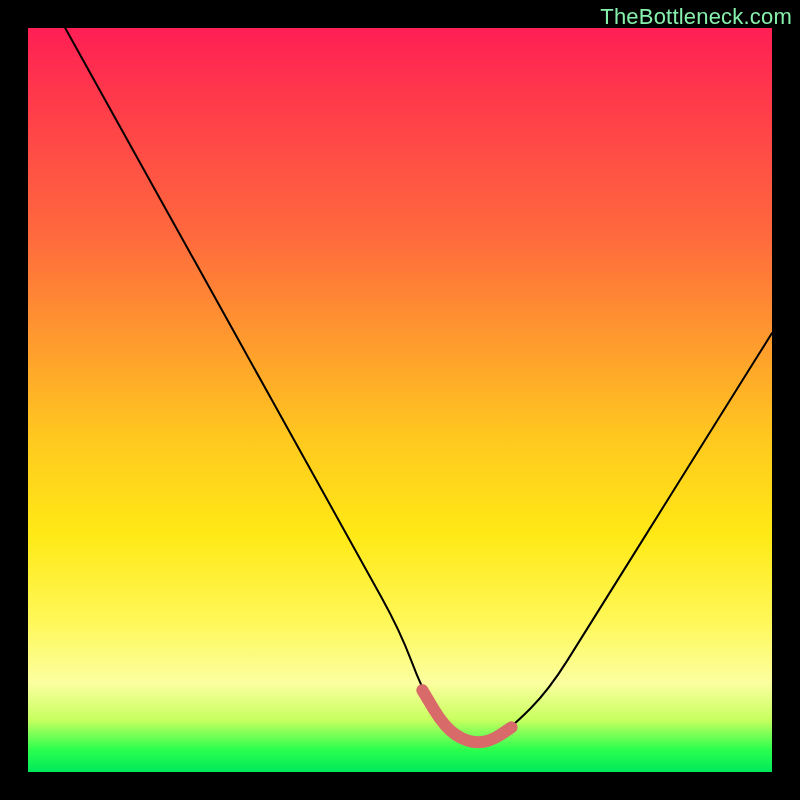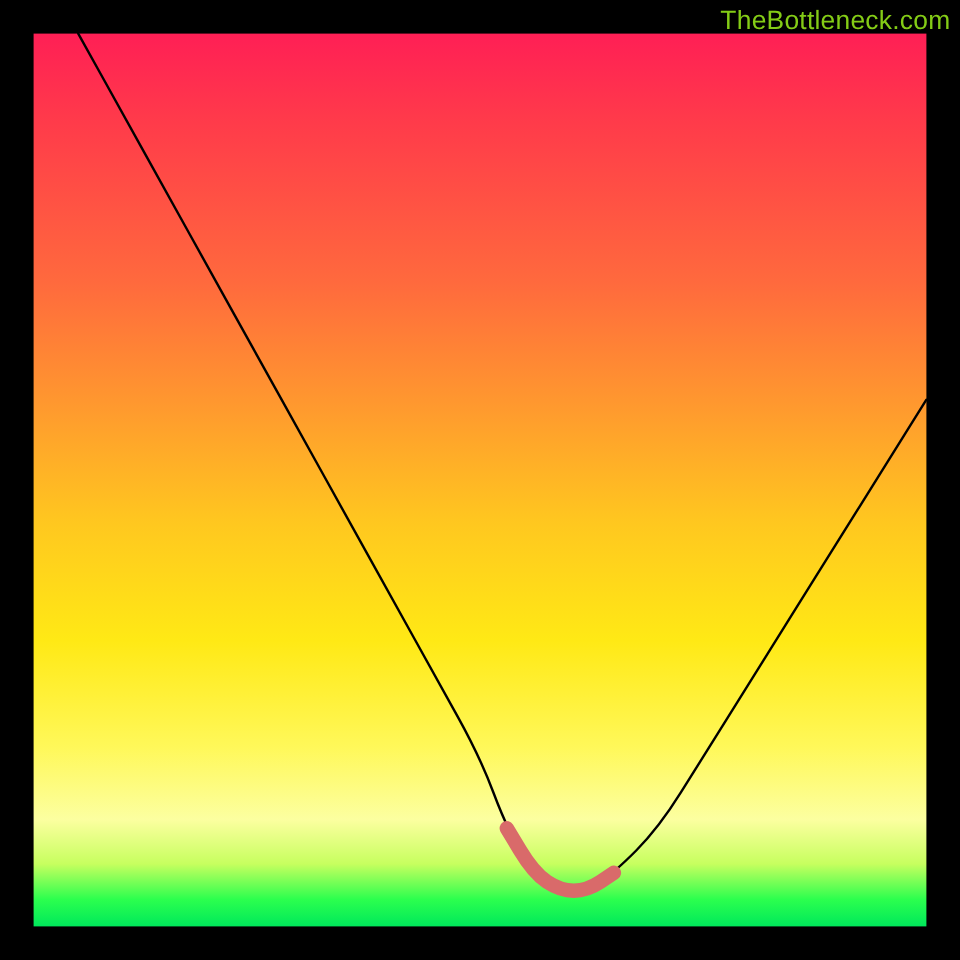--- a/index.html
+++ b/index.html
@@ -35,21 +35,21 @@
       #fcffa0 88%,
       #c7ff5f 93%,
       #2bff4e 97%,
       #00e85b 100%
     );
   }
   .watermark {
     position: absolute;
     top: 4px;
     right: 8px;
-    color: #84cc16;
+    color: #86efac;
     font-size: 22px;
     font-weight: 500;
     letter-spacing: 0.2px;
     user-select: none;
   }
   svg.curve {
     position: absolute;
     left: 0;
     top: 0;
     width: 744px;

